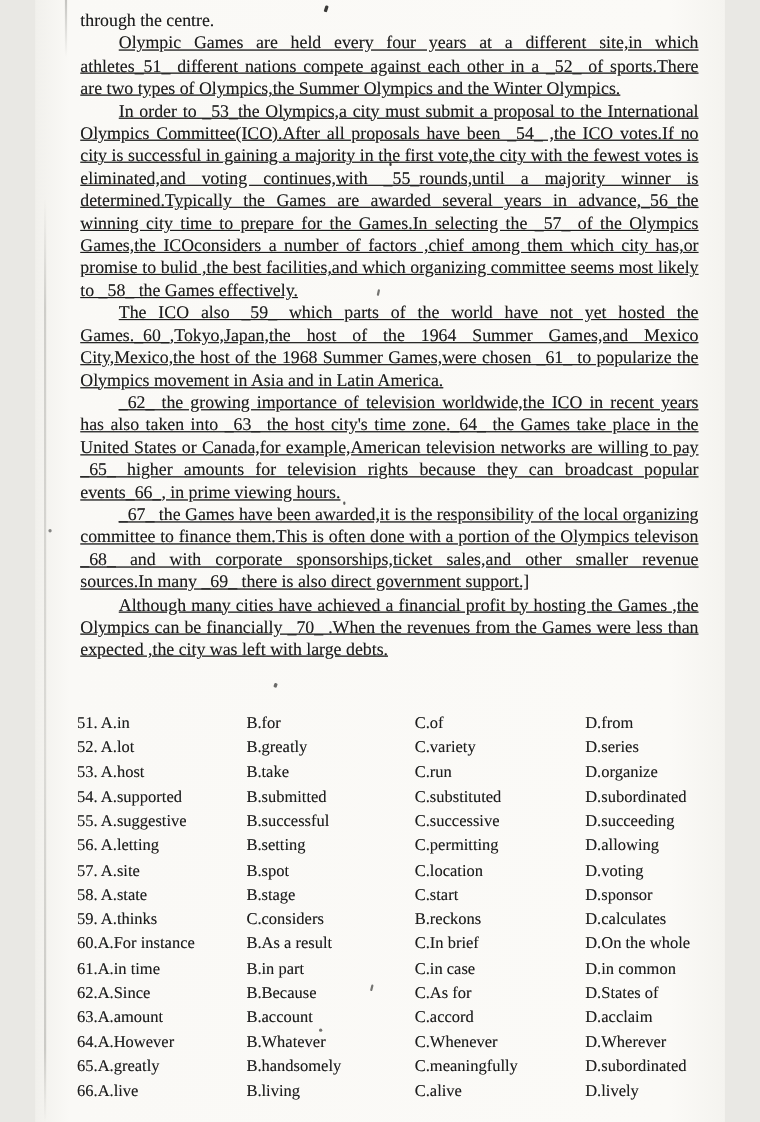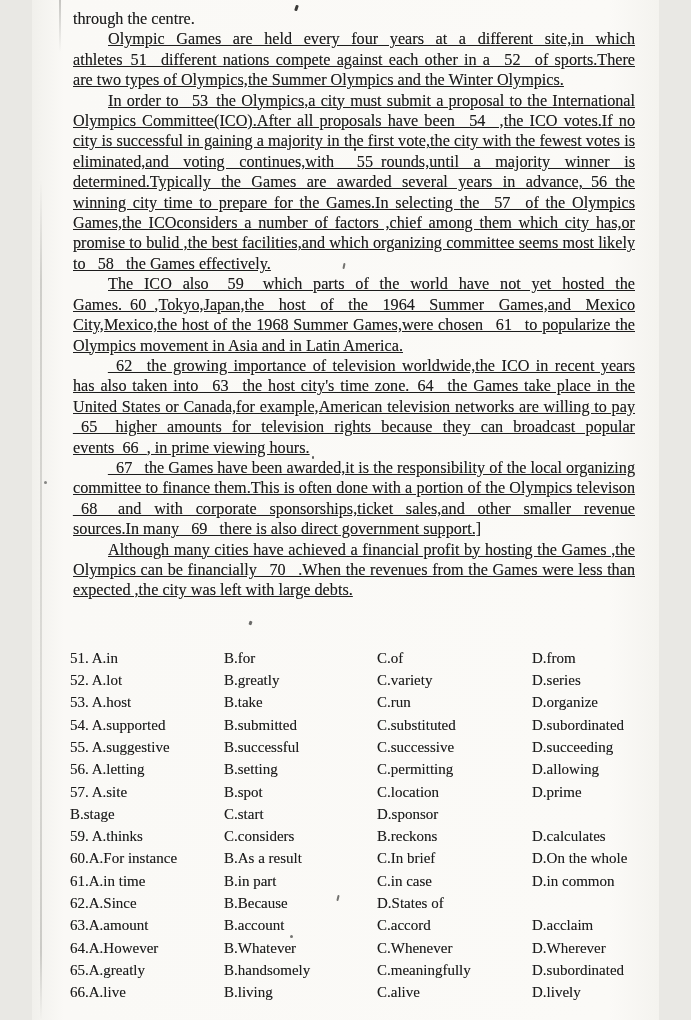--- a/index.html
+++ b/index.html
@@ -116,23 +116,24 @@
     <div class="q-row">
       <span>56. A.letting</span>
       <span>B.setting</span>
       <span>C.permitting</span>
       <span>D.allowing</span>
     </div>
     <div class="q-row">
       <span>57. A.site</span>
       <span>B.spot</span>
       <span>C.location</span>
-      <span>D.prime</span>
+      <span>D.voting</span>
     </div>
     <div class="q-row">
+      <span>58. A.state</span>
       <span>B.stage</span>
       <span>C.start</span>
       <span>D.sponsor</span>
     </div>
     <div class="q-row">
       <span>59. A.thinks</span>
       <span>C.considers</span>
       <span>B.reckons</span>
       <span>D.calculates</span>
     </div>
@@ -144,20 +145,21 @@
     </div>
     <div class="q-row">
       <span>61.A.in time</span>
       <span>B.in part</span>
       <span>C.in case</span>
       <span>D.in common</span>
     </div>
     <div class="q-row">
       <span>62.A.Since</span>
       <span>B.Because</span>
+      <span>C.As for</span>
       <span>D.States of</span>
     </div>
     <div class="q-row">
       <span>63.A.amount</span>
       <span>B.account</span>
       <span>C.accord</span>
       <span>D.acclaim</span>
     </div>
     <div class="q-row">
       <span>64.A.However</span>

